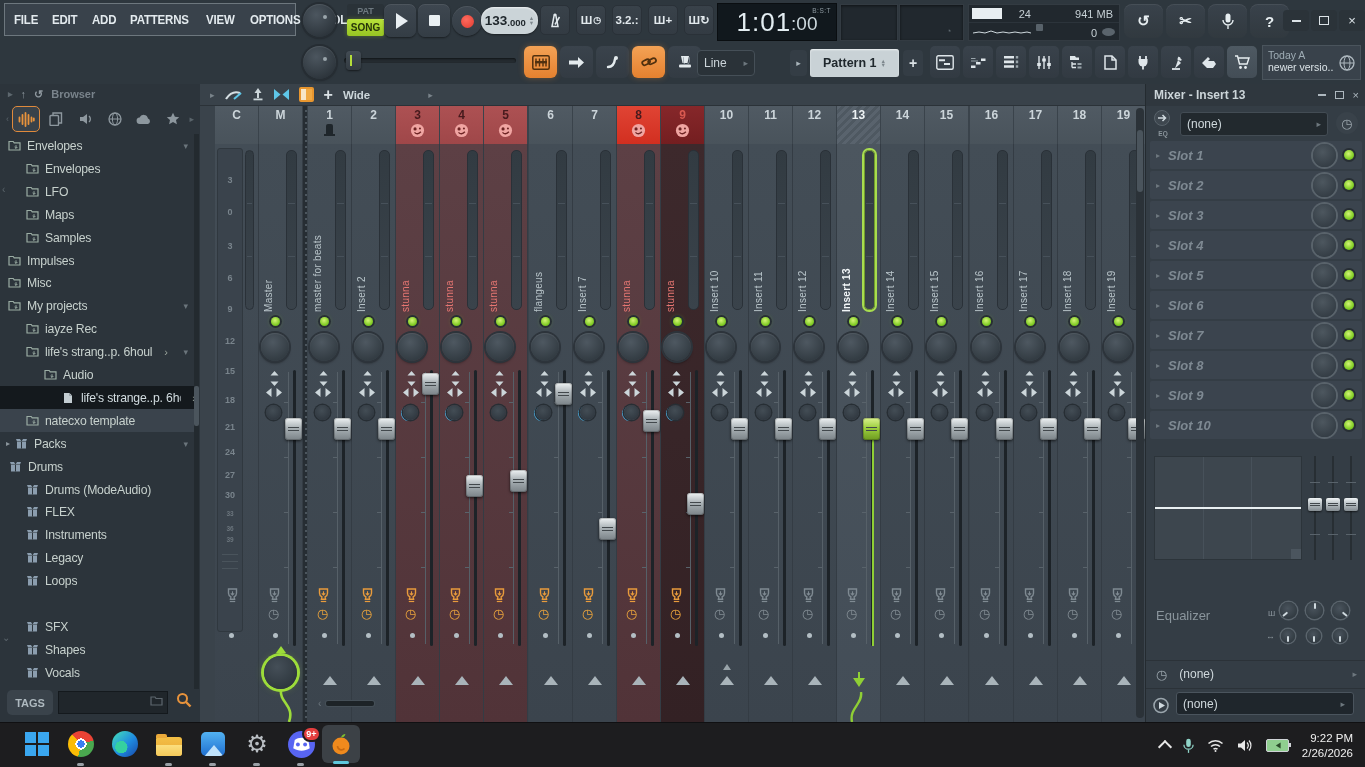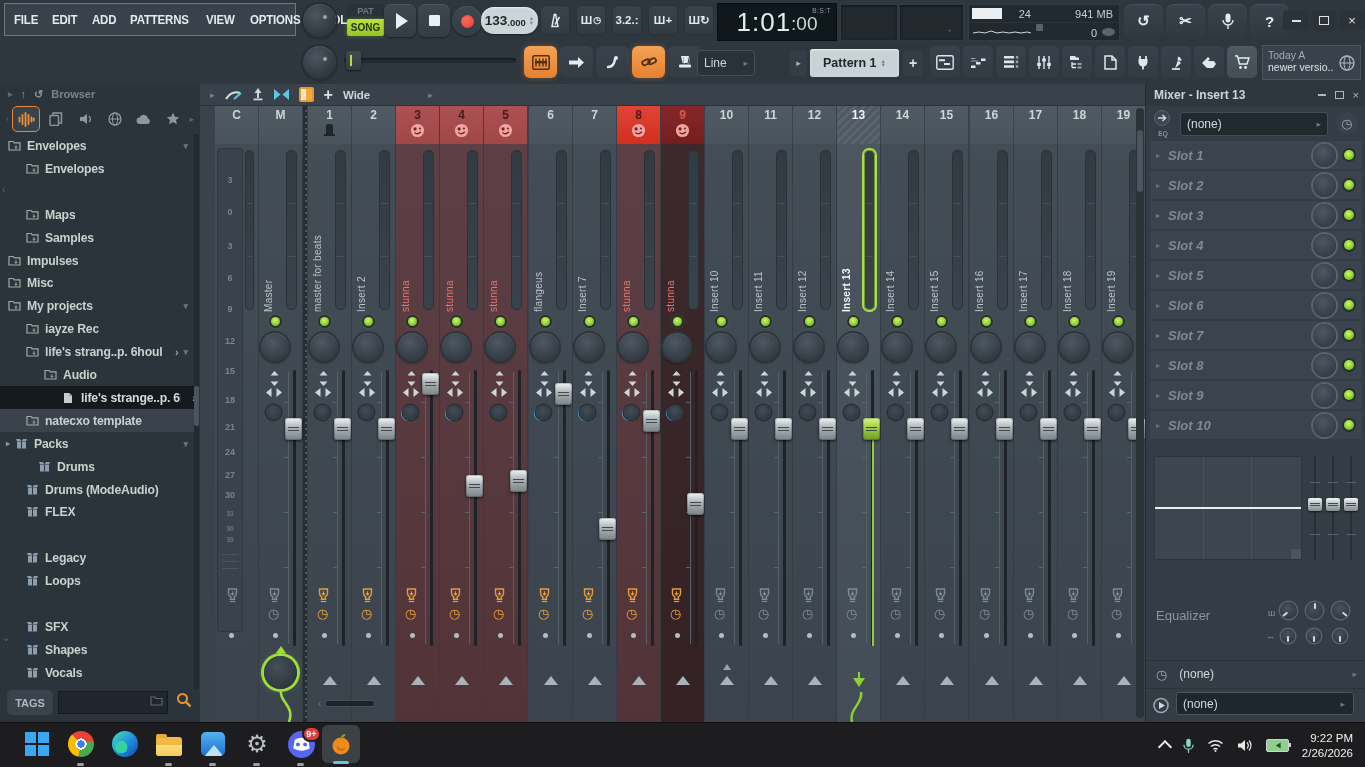--- a/index.html
+++ b/index.html
@@ -75,21 +75,21 @@
   #news svg{position:absolute;right:5px;top:9px}
 
   
   #browser{position:absolute;left:0;top:84px;width:200px;height:638px;background:#2c343b;border-right:1px solid #20262b}
   #bhead{position:absolute;left:0;top:0;width:100%;height:20px;color:#79838b;font-size:11px;font-weight:bold;display:flex;align-items:center;gap:8px;padding-left:8px;box-sizing:border-box}
   #btabs{position:absolute;left:0;top:20px;width:100%;height:30px;display:flex;align-items:center;justify-content:space-between;padding:0 6px;box-sizing:border-box}
   .btab{width:26px;height:24px;display:flex;align-items:center;justify-content:center;color:#8d979e}
   .btab.active{border:1.5px solid #e08a3c;border-radius:5px;color:#e8933c;background:#39424a}
   .bsidecar{color:#5a646b;font-size:9px}
   #btree{position:absolute;left:0;top:50px;width:196px;height:555px;overflow:hidden}
-  .trow{position:absolute;left:0;width:100%;height:23px;display:flex;align-items:center;color:#c7d1cd;font-size:13px;font-weight:bold;box-sizing:border-box}
+  .trow{position:absolute;left:0;width:100%;height:23px;display:flex;align-items:center;color:#c7d1cd;font-size:13px;font-weight:normal;box-sizing:border-box}
   .trow .lbl{white-space:nowrap;overflow:hidden;margin-left:5px;letter-spacing:-0.2px;transform:scaleX(.94);transform-origin:left}
   .trow.sel{background:#14191d;color:#d2dce0}
   .trow.hl{background:#3a434c}
   .tcaret{position:absolute;right:8px;color:#6b757c;font-size:9px}
   .tchev{color:#9aa49c;font-size:11px;margin-left:5px}
   .packpre{color:#8d979e;font-size:8px;margin-right:3px}
   .tico{display:inline-flex;width:16px;justify-content:center;flex-shrink:0}
   #btreeline1{left:2px;top:100px;color:#5c666d;font-size:10px}
   #btreeline2{left:2px;top:548px;color:#5c666d;font-size:10px}
   #bscroll{position:absolute;right:1px;top:50px;width:5px;height:555px;background:#232a2f}
@@ -538,20 +538,29 @@
         </div>
         <div class="trow" style="top:23px;padding-left:24px">
           <span class="tico">
             <svg width="13" height="11" viewBox="0 0 13 11">
               <path d="M1 1.5h4.2l1 1.3H12V10H1z" fill="none" stroke="#9bada4" stroke-width="1.2"></path>
               <path d="M8 5.2v3.2M6.6 7l1.4 1.4L9.4 7" fill="none" stroke="#9bada4" stroke-width="1"></path>
             </svg>
           </span>
           <span class="lbl">Envelopes</span>
         </div>
+        <div class="trow" style="top:46px;padding-left:24px">
+          <span class="tico">
+            <svg width="13" height="11" viewBox="0 0 13 11">
+              <path d="M1 1.5h4.2l1 1.3H12V10H1z" fill="none" stroke="#9bada4" stroke-width="1.2"></path>
+              <path d="M8 5.2v3.2M6.6 7l1.4 1.4L9.4 7" fill="none" stroke="#9bada4" stroke-width="1"></path>
+            </svg>
+          </span>
+          <span class="lbl">LFO</span>
+        </div>
         <div class="trow" style="top:69px;padding-left:24px">
           <span class="tico">
             <svg width="13" height="11" viewBox="0 0 13 11">
               <path d="M1 1.5h4.2l1 1.3H12V10H1z" fill="none" stroke="#9bada4" stroke-width="1.2"></path>
               <path d="M8 5.2v3.2M6.6 7l1.4 1.4L9.4 7" fill="none" stroke="#9bada4" stroke-width="1"></path>
             </svg>
           </span>
           <span class="lbl">Maps</span>
         </div>
         <div class="trow" style="top:92px;padding-left:24px">
@@ -644,21 +653,21 @@
           <span class="tico">
             <svg width="13" height="11" viewBox="0 0 13 11">
               <path d="M2 3.5L1 1h4l1.5 2.5zM11 3.5L12 1H8L6.5 3.5z" fill="#8b9dae"></path>
               <path d="M2 4h9v6.5H2z" fill="#8b9dae"></path>
               <path d="M6 4h1v6.5H6z" fill="#2c343b"></path>
             </svg>
           </span>
           <span class="lbl">Packs</span>
           <span class="tcaret">▾</span>
         </div>
-        <div class="trow" style="top:321px;padding-left:36px">
+        <div class="trow" style="top:321px;padding-left:7px">
           <span class="tico">
             <svg width="13" height="11" viewBox="0 0 13 11">
               <path d="M2 3.5L1 1h4l1.5 2.5zM11 3.5L12 1H8L6.5 3.5z" fill="#8b9dae"></path>
               <path d="M2 4h9v6.5H2z" fill="#8b9dae"></path>
               <path d="M6 4h1v6.5H6z" fill="#2c343b"></path>
             </svg>
           </span>
           <span class="lbl">Drums</span>
         </div>
         <div class="trow" style="top:344px;padding-left:24px">
@@ -673,20 +682,30 @@
         </div>
         <div class="trow" style="top:366px;padding-left:24px">
           <span class="tico">
             <svg width="13" height="11" viewBox="0 0 13 11">
               <path d="M2 3.5L1 1h4l1.5 2.5zM11 3.5L12 1H8L6.5 3.5z" fill="#8b9dae"></path>
               <path d="M2 4h9v6.5H2z" fill="#8b9dae"></path>
               <path d="M6 4h1v6.5H6z" fill="#2c343b"></path>
             </svg>
           </span>
           <span class="lbl">FLEX</span>
+        </div>
+        <div class="trow" style="top:389px;padding-left:24px">
+          <span class="tico">
+            <svg width="13" height="11" viewBox="0 0 13 11">
+              <path d="M2 3.5L1 1h4l1.5 2.5zM11 3.5L12 1H8L6.5 3.5z" fill="#8b9dae"></path>
+              <path d="M2 4h9v6.5H2z" fill="#8b9dae"></path>
+              <path d="M6 4h1v6.5H6z" fill="#2c343b"></path>
+            </svg>
+          </span>
+          <span class="lbl">Instruments</span>
         </div>
         <div class="trow" style="top:412px;padding-left:24px">
           <span class="tico">
             <svg width="13" height="11" viewBox="0 0 13 11">
               <path d="M2 3.5L1 1h4l1.5 2.5zM11 3.5L12 1H8L6.5 3.5z" fill="#8b9dae"></path>
               <path d="M2 4h9v6.5H2z" fill="#8b9dae"></path>
               <path d="M6 4h1v6.5H6z" fill="#2c343b"></path>
             </svg>
           </span>
           <span class="lbl">Legacy</span>

